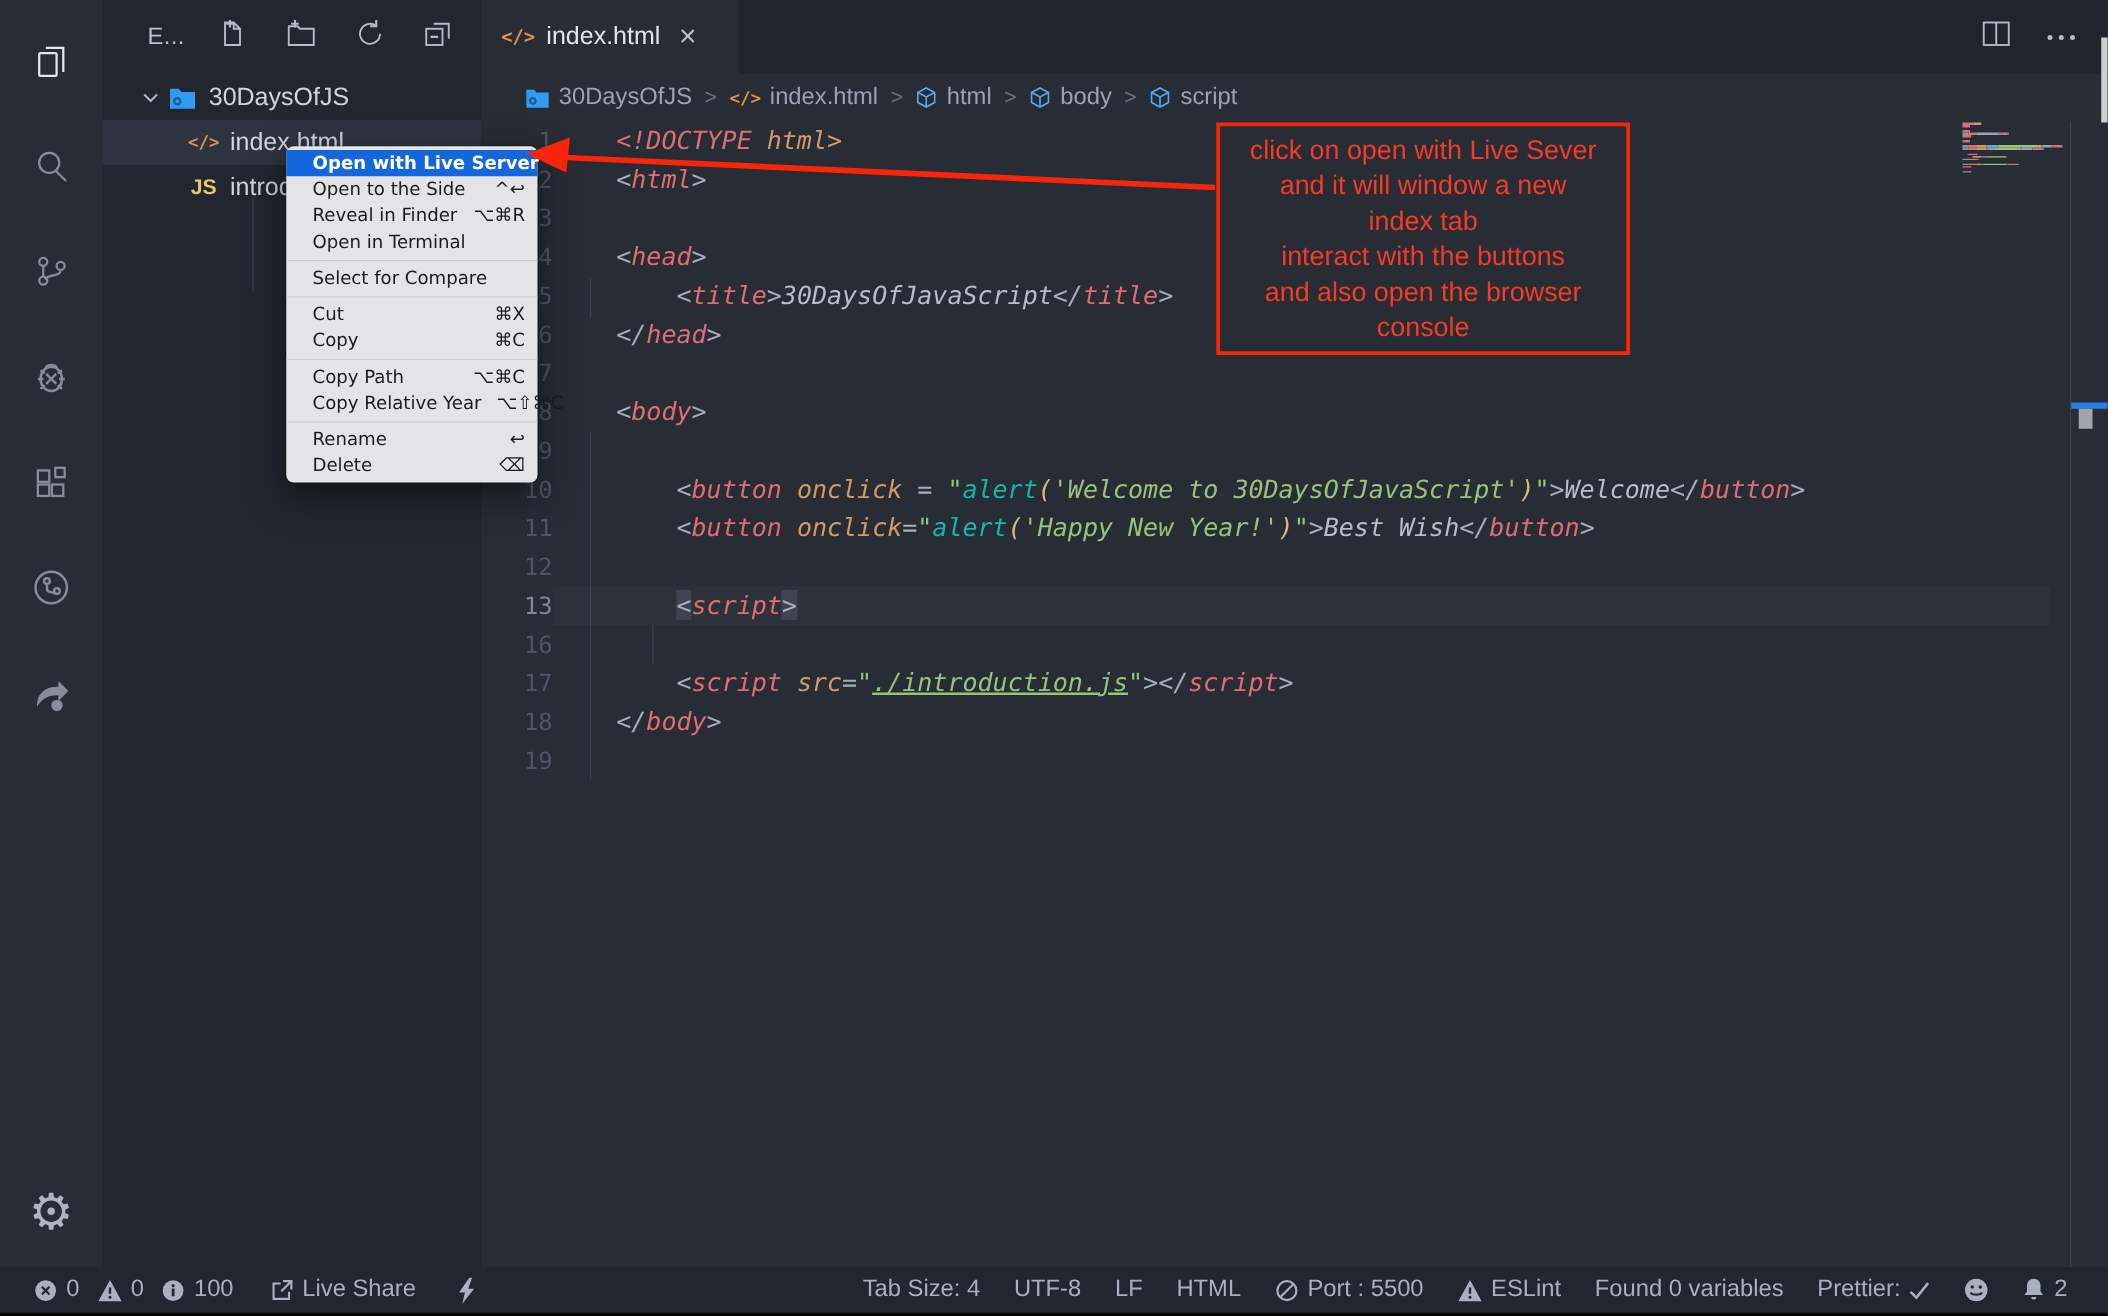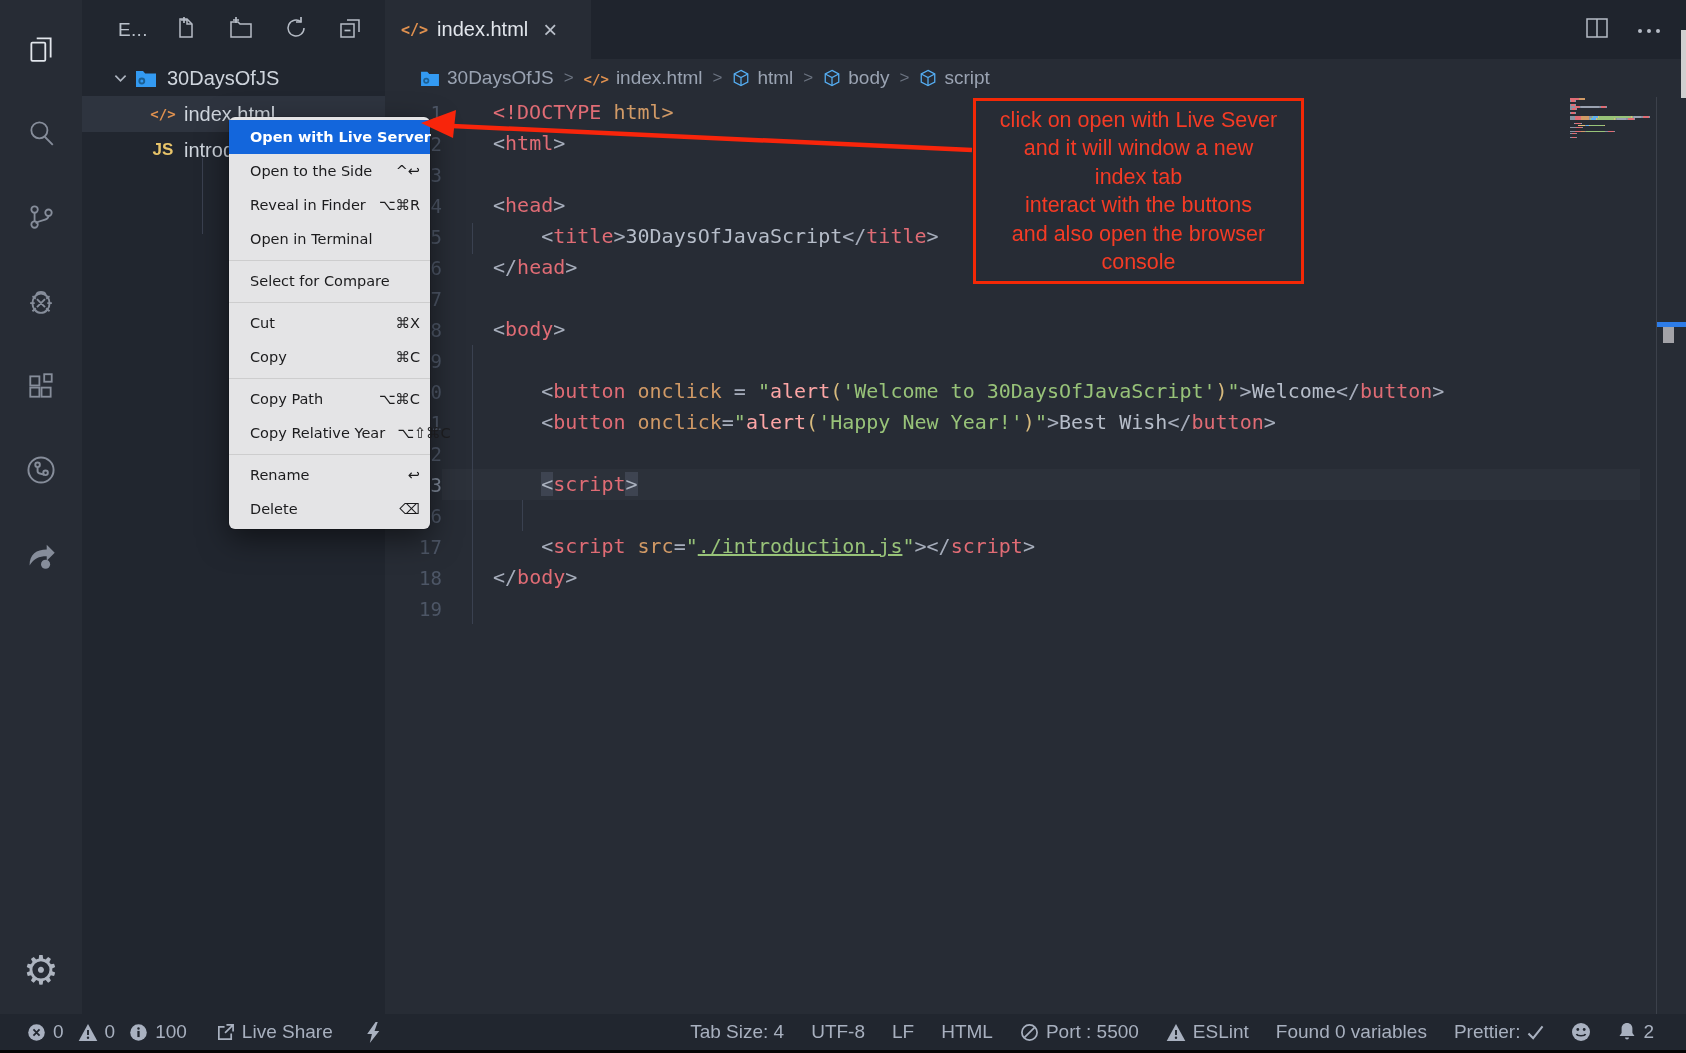--- a/index.html
+++ b/index.html
@@ -36,42 +36,42 @@
   .tab-close{color:#b9bfc9;font-size:24px;margin-left:6px;cursor:pointer;line-height:1;}
   .tb-actions{position:absolute;right:24px;top:0;height:59px;display:flex;align-items:center;gap:26px;}
   .tb-actions svg{stroke:#b6bcc6;fill:none;stroke-width:1.5px;cursor:pointer;}
   .crumbs{height:38px;display:flex;align-items:center;padding-left:35px;gap:7px;color:#9aa3b2;font-size:19px;}
   .crumb-sep{color:#6b7380;font-size:17px;margin:0 3px;}
   .crumbs svg{display:block;}
   
   .codewrap{position:relative;}
   .code-row{height:31px;display:flex;align-items:center;font-family:"DejaVu Sans Mono",monospace;font-size:20px;white-space:pre;}
   .ln{width:57px;text-align:right;color:#4d5666;font-size:19px;flex:none;}
-  .lc{padding-left:51px;flex:1;margin-right:46px;height:31px;line-height:31px;}
+  .lc{padding-left:51px;flex:1;margin-right:46px;height:31px;line-height:31px;font-style:italic;}
   .code-row.current .lc{background:#2c313a;}
   .code-row.current .ln{color:#7e8898;}
   .t-punc{color:#a6adbb;} .t-tag{color:#e06c75;} .t-attr{color:#d19a66;}
-  .t-str{color:#98c379;} .t-fn{color:#fca5a5;} .t-cls{color:#e5c07b;}
+  .t-str{color:#98c379;} .t-fn{color:#14b8a6;} .t-cls{color:#e5c07b;}
   .t-paren{color:#d7ba7d;} .t-text{color:#b6bdc9;}
   .t-link{color:#98c379;text-decoration:underline;}
   .t-hl{color:#abb2bf;background:#3e4451;}
   .iguide{position:absolute;width:1px;background:#3a4150;}
   
   .minimap{position:absolute;left:1570px;top:98px;width:80px;cursor:pointer;}
   .mm-row{height:1.5px;margin-bottom:0.56px;white-space:nowrap;font-size:0;}
   .mm-seg{display:inline-block;height:100%;}
   .ov-line{position:absolute;left:1656px;top:97px;width:1px;height:917px;background:#3c414b;}
   .ov-blue{position:absolute;left:1657px;top:322px;width:29px;height:5px;background:#2d7ce8;}
   .ov-thumb{position:absolute;left:1663px;top:327px;width:11px;height:16px;background:#a3a3a8;cursor:pointer;}
   .edge-strip{position:absolute;left:1681px;top:30px;width:5px;height:68px;background:#cfcfcf;}
   
   .cmenu{position:absolute;left:229px;top:117px;width:201px;background:#e4e4e6;border-radius:6px;
          box-shadow:0 10px 30px rgba(0,0,0,.5),0 0 0 1px rgba(0,0,0,.12);z-index:10;padding:3px 0;
          font-family:"DejaVu Sans","Liberation Sans",sans-serif;font-size:14.5px;color:#1b1b1d;}
-  .mi{height:34px;display:flex;align-items:center;justify-content:space-between;padding:0 10px 0 21px;cursor:pointer;white-space:nowrap;}
+  .mi{height:21px;display:flex;align-items:center;justify-content:space-between;padding:0 10px 0 21px;cursor:pointer;white-space:nowrap;}
   .mi .sc{color:#1b1b1d;margin-left:12px;}
   .mi.hl{background:#1366dc;color:#fff;font-weight:bold;}
   .msep{height:1px;background:#cdcdce;margin:3.5px 0;}
   
   .note-box{position:absolute;left:973px;top:98px;width:325px;height:180px;border:3px solid #f42806;z-index:9;
             display:flex;flex-direction:column;justify-content:center;text-align:center;}
   .note-line{color:#f43b25;font-size:21.5px;line-height:28.5px;}
   .overlay{position:absolute;left:0;top:0;z-index:12;pointer-events:none;}
   
   .statusbar{position:absolute;left:0;top:1014px;width:1686px;height:36px;background:#21262f;z-index:4;

